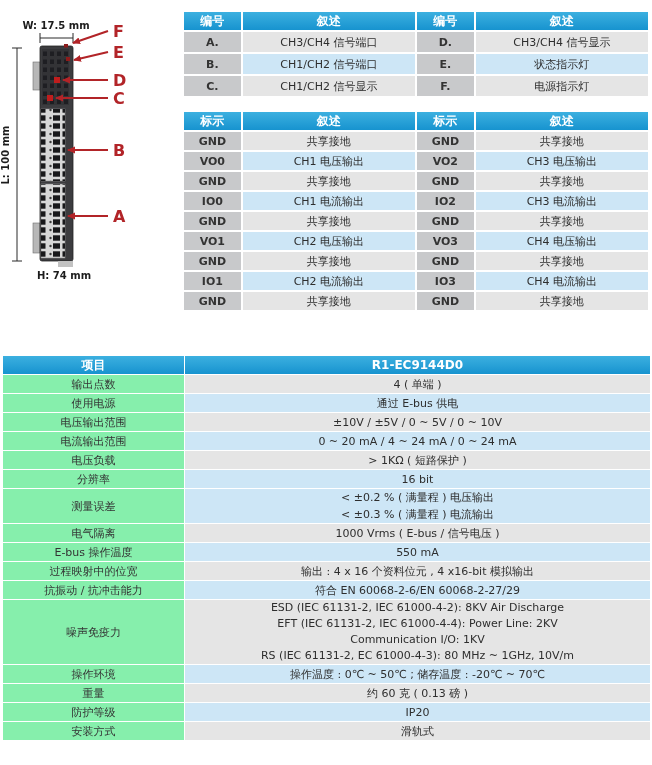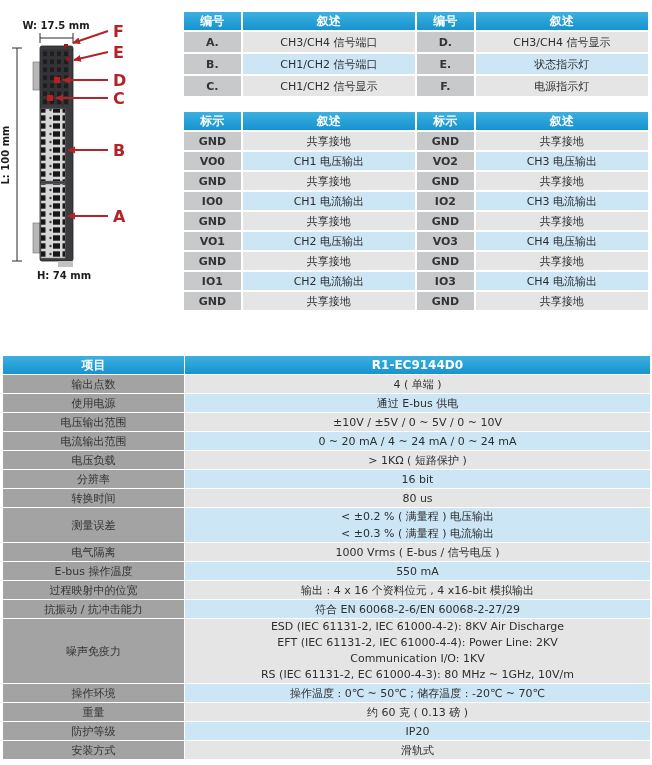--- a/index.html
+++ b/index.html
@@ -21,21 +21,21 @@
   .info-table td{height:18px;}
   .t1{top:10px;}
   .t1 td{height:20px;}
   .t2{top:110px;}
 
   
   .spec-table{position:absolute;left:2px;top:355px;width:648px;table-layout:fixed;border-spacing:1px;}
   .spec-table col.c-item{width:181px;}
   .spec-table col.c-val{width:465px;}
   .spec-table td{height:18px;}
-  .spec-table td.k{background:#a3a3a3;font-weight:normal;}
+  .spec-table td.k{background:#86efac;font-weight:normal;}
   .spec-table .v div{line-height:17px;}
   .spec-table .ml4 div{line-height:16px;}
 
   
   .figure{position:absolute;left:0;top:18px;width:180px;height:290px;}
   svg text.dim{font:bold 10px "DejaVu Sans",sans-serif;fill:#1c1c1c;}
   svg text.callout{font:bold 16px "DejaVu Sans",sans-serif;fill:#b22428;}
 </style>
 </head>
 <body>
@@ -262,26 +262,20 @@
             <div>&gt; 1KΩ ( 短路保护 )</div>
           </td>
       </tr>
       <tr>
         <td class="k">分辨率</td>
         <td class="v dk">
             <div>16 bit</div>
           </td>
       </tr>
       <tr>
-        <td class="k">转换时间</td>
-        <td class="v lt">
-            <div>80 us</div>
-          </td>
-      </tr>
-      <tr>
         <td class="k">测量误差</td>
         <td class="v dk ml2">
           <div>&lt; ±0.2 % ( 满量程 ) 电压输出</div>
           <div>&lt; ±0.3 % ( 满量程 ) 电流输出</div>
         </td>
       </tr>
       <tr>
         <td class="k">电气隔离</td>
         <td class="v lt">
             <div>1000 Vrms ( E-bus / 信号电压 )</div>

